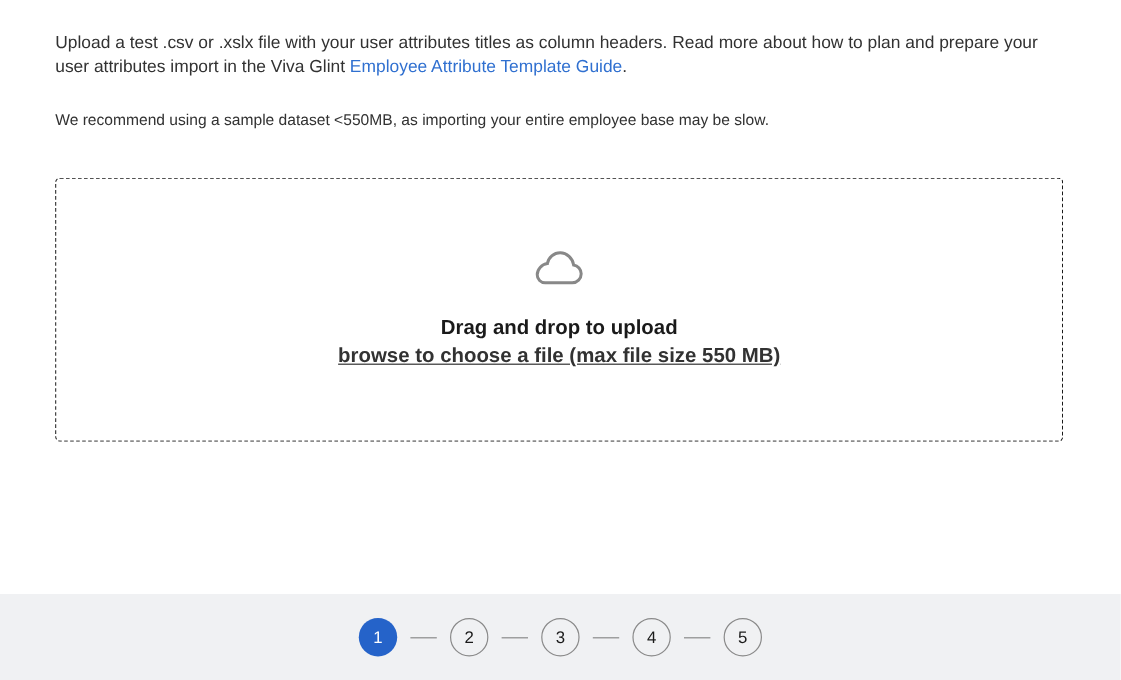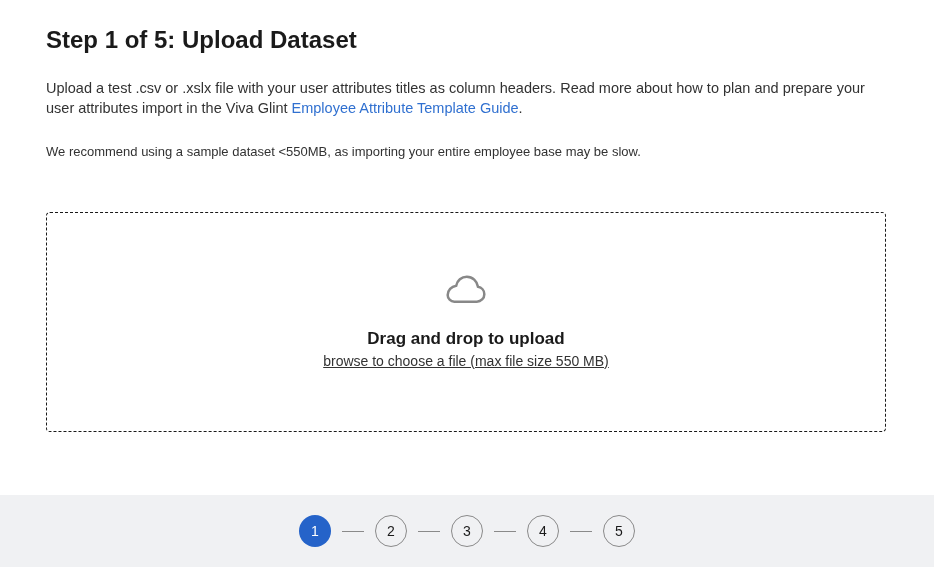--- a/index.html
+++ b/index.html
@@ -34,21 +34,21 @@
       color: #3070d0;
       text-decoration: none;
     }
     .recommendation {
       font-size: 13px;
       line-height: 20px;
       color: #323232;
       margin-top: 24px;
     }
     .dropzone {
-      margin-top: 50px;
+      margin-top: 38px;
       border: 1px dashed #1a1a1a;
       border-radius: 4px;
       width: 840px;
       height: 220px;
       display: flex;
       flex-direction: column;
       align-items: center;
       justify-content: center;
       cursor: pointer;
     }
@@ -58,23 +58,24 @@
       margin-bottom: 14px;
       color: #888888;
     }
     .dropzone-title {
       font-size: 17px;
       font-weight: 600;
       color: #1a1a1a;
       margin-bottom: 4px;
     }
     .dropzone-subtitle {
-      font-size: 14px;
+      font-size: 17px;
       color: #323232;
       text-decoration: underline;
+      font-weight: bold;
     }
     .stepper-bar {
       position: absolute;
       bottom: 0;
       left: 0;
       right: 0;
       height: 72px;
       background: #f0f1f3;
       display: flex;
       align-items: center;
@@ -110,21 +111,20 @@
       width: 22px;
       height: 1px;
       background: #8a8a8a;
       margin: 0 11px;
     }
   </style>
 </head>
 <body>
 
 <div class="content">
-  <h1 class="page-title">Step 1 of 5: Upload Dataset</h1>
 
   <p class="description">
     <span>Upload a test .csv or .xslx file with your user attributes titles as column headers. Read more about how to plan and prepare your user attributes import in the Viva Glint </span><a href="#" class="description-link">Employee Attribute Template Guide</a><span>.</span>
   </p>
 
   <p class="recommendation">We recommend using a sample dataset &lt;550MB, as importing your entire employee base may be slow.</p>
 
   <div class="dropzone">
     <span class="cloud-icon">
       <svg viewBox="0 0 48 36" fill="none" stroke="currentColor" stroke-width="3">

